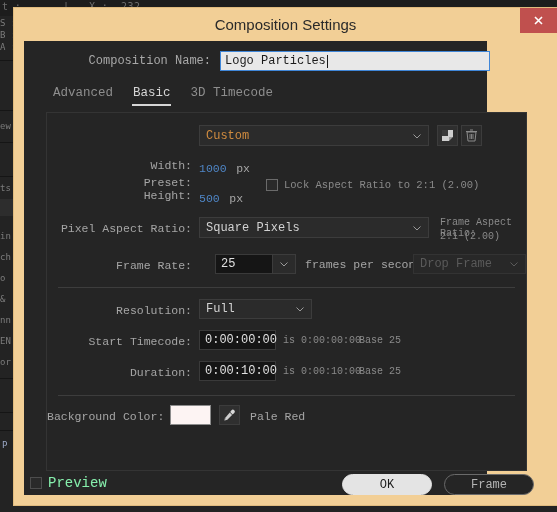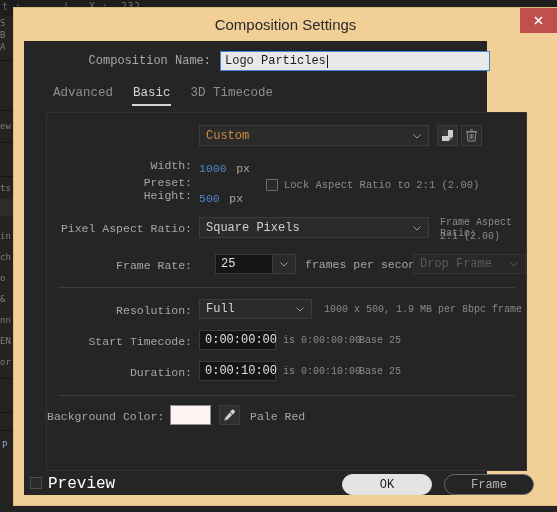--- a/index.html
+++ b/index.html
@@ -344,22 +344,22 @@
     color: #1d1d1d;
     border: 1px solid #e4e4e4;
   }
   .btn.secondary {
     background: #252525;
     color: #b4b4b4;
     border: 1px solid #6a6a6a;
   }
   .preview-lbl {
     position: absolute;
-    color: #ffffff;
-    font-size: 16px;
+    color: #86efac;
+    font-size: 14px;
   }
 </style>
 </head>
 <body>
 
 <div class="app-bg">
   <div class="bg-topbar">
     <span class="bg-topbar-txt" style="left:2px;">t :</span>
     <span class="bg-topbar-txt" style="left:63px;">|</span>
     <span class="bg-topbar-txt" style="left:89px;">X : -232</span>
@@ -494,21 +494,20 @@
 
       <hr class="divider" style="left:11px;top:174px;width:457px;">
 
       <div class="lbl" style="left:0;top:191px;width:145px;">Resolution:</div>
       <div class="select" style="left:152px;top:186px;width:113px;height:20px;">
         <span>Full</span>
         <svg class="chev" viewBox="0 0 8 5">
           <path d="M0.5 0.5 L4 4 L7.5 0.5" stroke="#9a9a9a" stroke-width="1" fill="none"></path>
         </svg>
       </div>
-      <div class="muted-sm" style="position:absolute;left:277px;top:191px;">1000 x 500, 1.9 MB per 8bpc frame</div>
 
       <div class="lbl" style="left:0;top:222px;width:145px;">Start Timecode:</div>
       <div class="dfield" style="left:152px;top:217px;width:77px;height:20px;">
         <span>0:00:00:00</span>
       </div>
       <div class="muted-sm" style="position:absolute;left:236px;top:222px;">is 0:00:00:00</div>
       <div class="muted-sm" style="position:absolute;left:312px;top:222px;">Base 25</div>
 
       <div class="lbl" style="left:0;top:253px;width:145px;">Duration:</div>
       <div class="dfield" style="left:152px;top:248px;width:77px;height:20px;">

